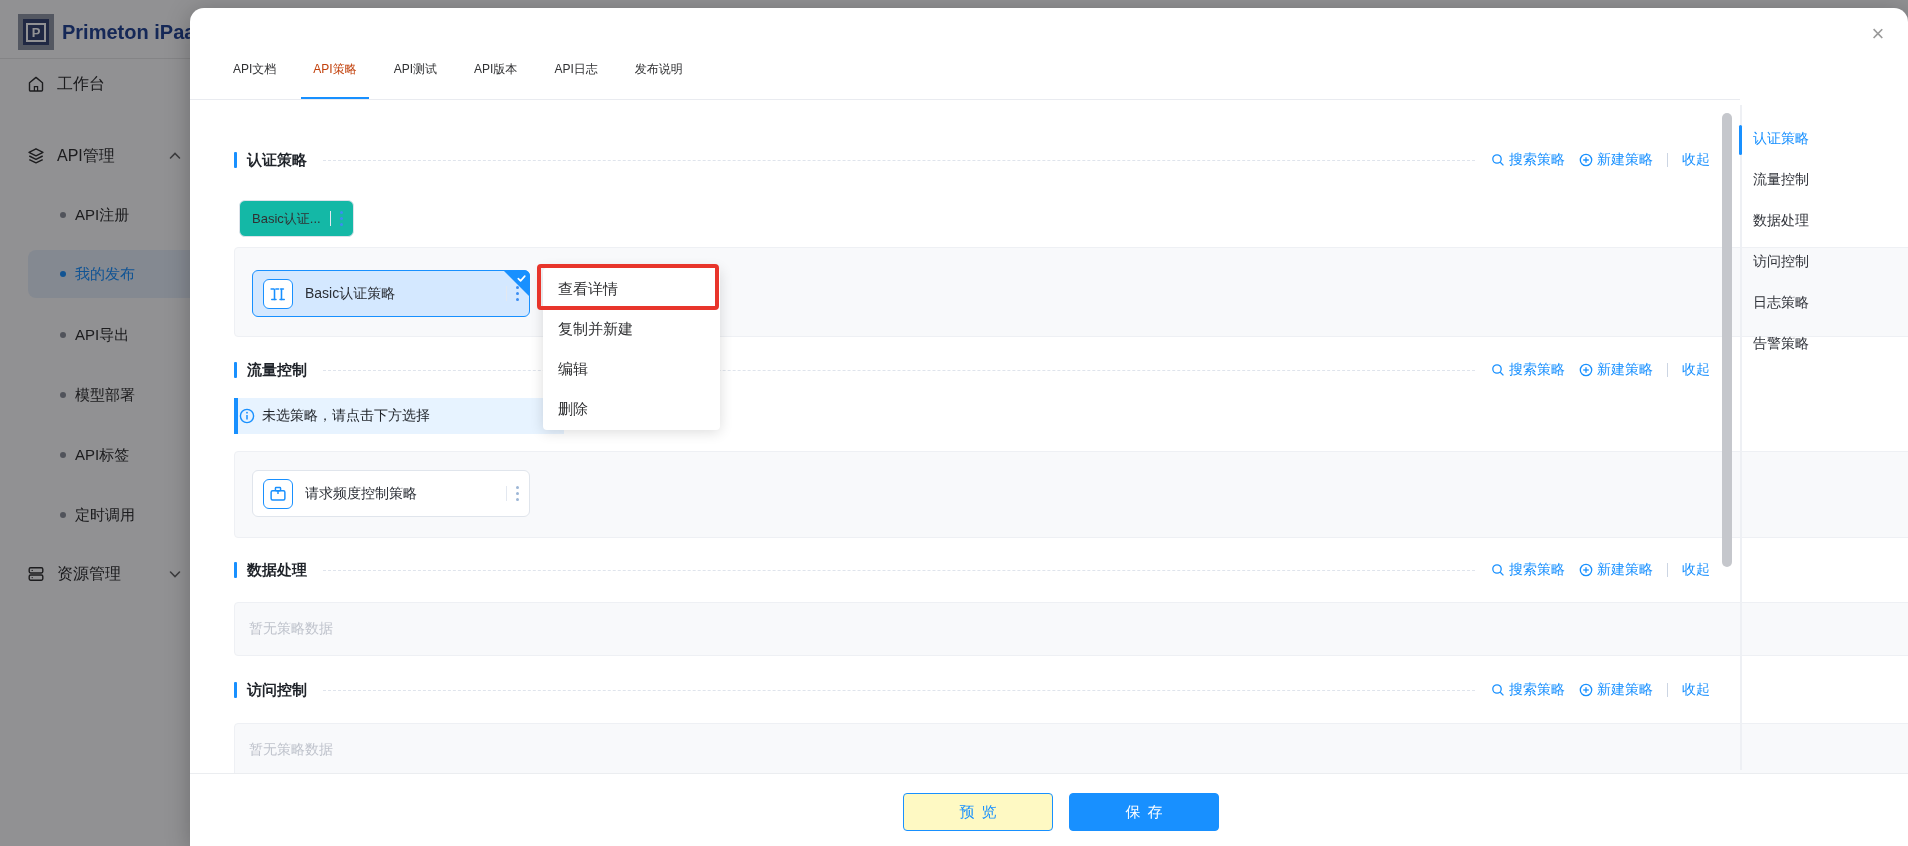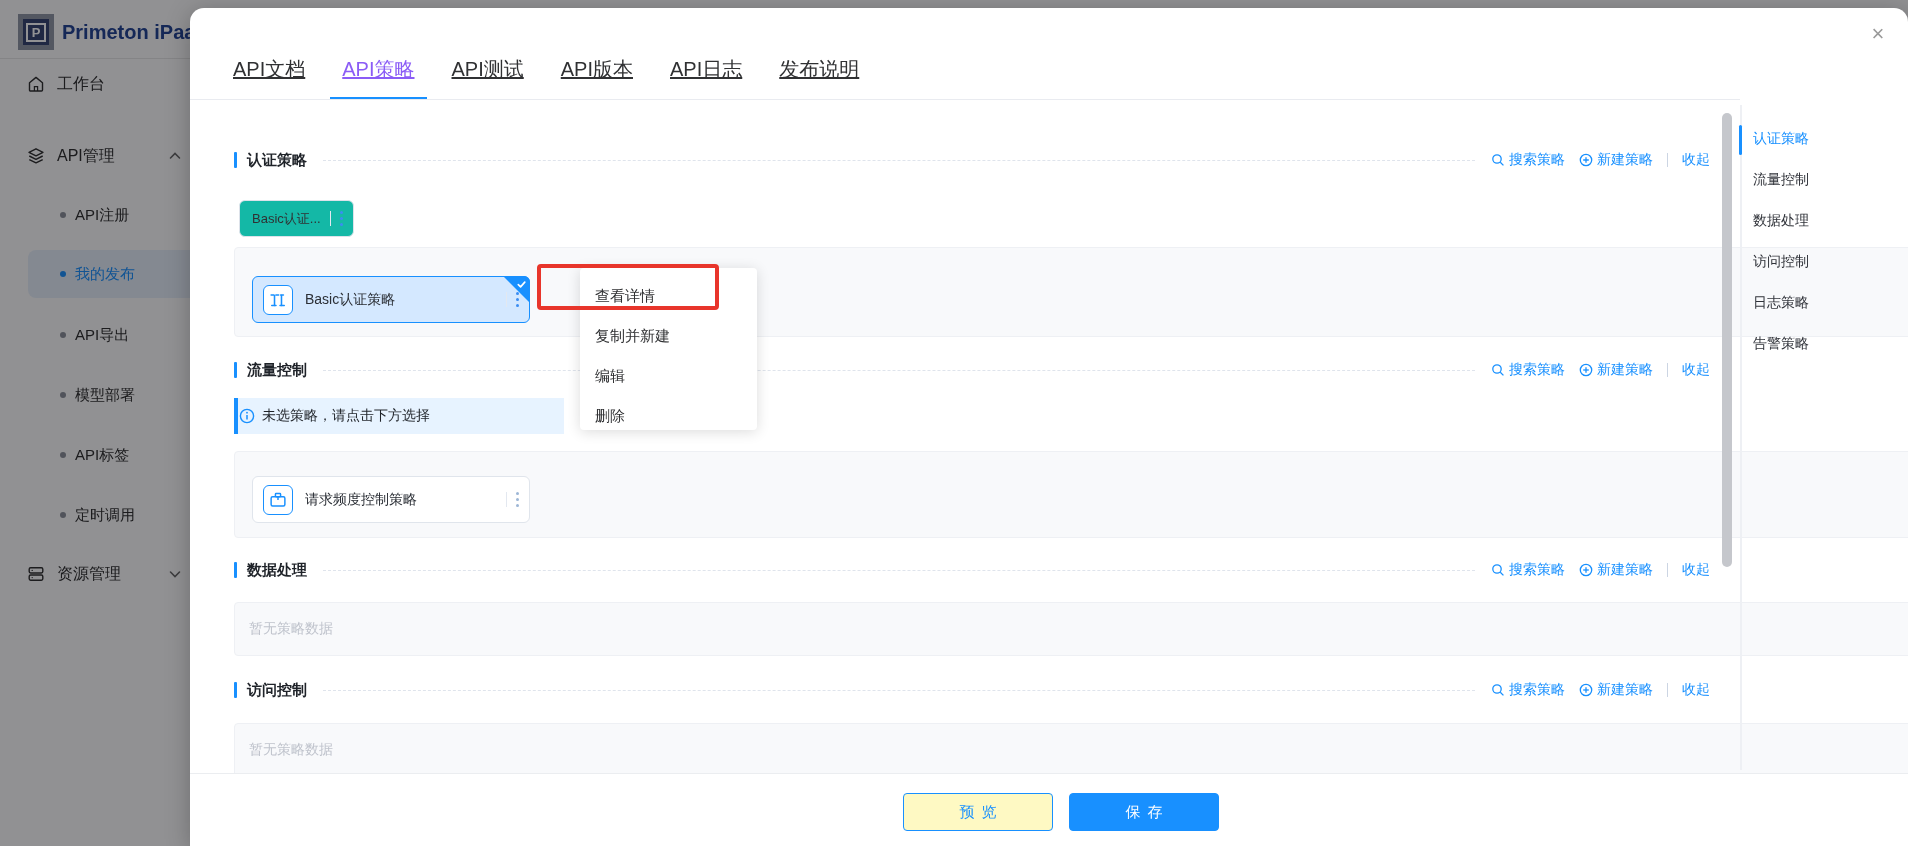--- a/index.html
+++ b/index.html
@@ -27,54 +27,54 @@
   .active-bg { position:absolute; left:28px; top:250px; width:184px; height:48px; border-radius:8px; background:#e8f1fc; }
 
   
   .overlay { position:absolute; inset:0; background:rgba(10,12,16,0.45); z-index:5; }
 
   
   .modal { position:absolute; left:190px; top:8px; width:1718px; height:838px; background:#fff; border-radius:14px 14px 0 0; z-index:10; box-shadow:0 4px 24px rgba(0,0,0,0.25); overflow:hidden; }
   .close-btn { position:absolute; left:1672px; top:10px; width:32px; height:32px; display:flex; align-items:center; justify-content:center; font-size:22px; color:#9a9a9a; cursor:pointer; z-index:12; }
 
   .tabs-row { position:absolute; left:0; top:0; width:1550px; height:92px; border-bottom:1px solid #e9ebf0; display:flex; align-items:flex-end; padding-left:31px; }
-  .tab { height:58px; display:flex; align-items:center; padding:0 12px; margin-right:13px; font-size:20px; color:#303133; border-bottom:2px solid transparent; cursor:pointer;text-decoration:underline; }
-  .tab.active { color:#8b5cf6; border-bottom-color:#1890ff;text-align:right; }
+  .tab { height:58px; display:flex; align-items:center; padding:0 12px; margin-right:13px; font-size:12px; color:#303133; border-bottom:2px solid transparent; cursor:pointer; }
+  .tab.active { color:#c2410c; border-bottom-color:#1890ff;text-align:right; }
 
   
   .sec-header { position:absolute; left:44px; width:1476px; height:32px; display:flex; align-items:center; }
   .sec-bar { width:3px; height:16px; background:#1890ff; border-radius:1px; }
   .sec-title { margin-left:10px; font-size:15px; font-weight:bold; color:#1f2329; white-space:nowrap; }
   .sec-dash { flex:1; border-top:1px dashed #dfe4ec; margin:0 16px; }
   .sec-links { display:flex; align-items:center; gap:14px; font-size:14px; color:#1890ff; white-space:nowrap; }
   .sec-link { display:flex; align-items:center; gap:4px; cursor:pointer; }
   .sec-sep { width:1px; height:14px; background:#ccd5e3; }
 
   .panel { position:absolute; left:44px; width:1768px; background:#f8f9fb; border:1px solid #eef0f4; border-radius:4px; }
   .empty-text { font-size:14px; color:#bfc3cc; padding-left:14px; display:flex; align-items:center; height:100%; }
 
   .chip { position:absolute; left:49px; top:192px; height:37px; background:#14b8a6; border:1px solid #dde2ea; border-radius:6px; display:flex; align-items:center; padding:0 10px 0 12px; font-size:13px; color:#303133; cursor:pointer; }
   .kebab { display:flex; flex-direction:column; gap:3px; padding-left:9px; margin-left:9px; border-left:1px solid #e3e8f0; cursor:pointer; }
   .kebab i { width:3px; height:3px; border-radius:50%; background:currentColor; }
 
-  .policy-card { position:absolute; width:278px; height:47px; border-radius:6px; display:flex; align-items:center; padding:16px 10px; cursor:pointer;margin-top:6px; }
+  .policy-card { position:absolute; width:278px; height:47px; border-radius:6px; display:flex; align-items:center; padding:16px 10px; cursor:pointer; }
   .policy-card .card-icon { width:30px; height:30px; background:#fff; border:1px solid #1890ff; border-radius:6px; display:flex; align-items:center; justify-content:center; }
   .policy-card .card-label { margin-left:12px; font-size:14px; color:#2b2f36; white-space:nowrap; flex:1; }
   .card-auth { left:62px; top:262px; background:#d4e8ff; border:1px solid #1890ff; }
   .card-flow { left:62px; top:462px; background:#fff; border:1px solid #e0e5ec; }
   .card-flow .card-icon { border-color:#1890ff; }
   .ribbon { position:absolute; top:-1px; right:-1px; width:0; height:0; border-top:27px solid #1890ff; border-left:27px solid transparent; border-radius:0 6px 0 0; }
   .ribbon-check { position:absolute; top:2px; right:2px; }
   .kebab-blue { color:#3b8df2; }
   .kebab-soft { color:#9db6d6; }
 
   .alert { position:absolute; left:44px; top:390px; width:330px; height:36px; background:#e7f3ff; border-left:4px solid #1890ff; display:flex; align-items:center; padding-left:1px; z-index:2; }
   .alert .txt { margin-left:7px; font-size:14px; font-weight:500; color:#1f2329; white-space:nowrap; }
 
-  .ctx-menu { position:absolute; left:353px; top:260px; width:177px; height:162px; background:#fff; border-radius:4px; box-shadow:0 2px 14px rgba(0,0,0,0.14); z-index:40; padding-top:8px;margin-left:37px; }
+  .ctx-menu { position:absolute; left:353px; top:260px; width:177px; height:162px; background:#fff; border-radius:4px; box-shadow:0 2px 14px rgba(0,0,0,0.14); z-index:40; padding-top:1px; }
   .ctx-item { height:40px; display:flex; align-items:center; padding-left:15px; font-size:15px; color:#303133; cursor:pointer; }
   .annotation-box { position:absolute; left:347px; top:256px; width:182px; height:46px; border:4px solid #e8352b; border-radius:4px; z-index:50; pointer-events:none; }
 
   .footer { position:absolute; left:0; top:765px; width:1718px; height:73px; background:#fff; border-top:1px solid #ebedf0; z-index:30; }
   .btn { position:absolute; top:19px; width:150px; height:38px; border-radius:4px; font-size:15px; display:flex; align-items:center; justify-content:center; cursor:pointer; }
   .btn span { letter-spacing:7px; margin-right:-7px; }
   .btn-preview { left:713px; background:#fef9c3; border:1px solid #1890ff; color:#1890ff; }
   .btn-save { left:879px; background:#1890ff; border:1px solid #1890ff; color:#fff; }
 
   .scroll-thumb { position:absolute; left:1532px; top:105px; width:10px; height:454px; border-radius:5px; background:#c5c7cc; z-index:15; cursor:pointer; }

